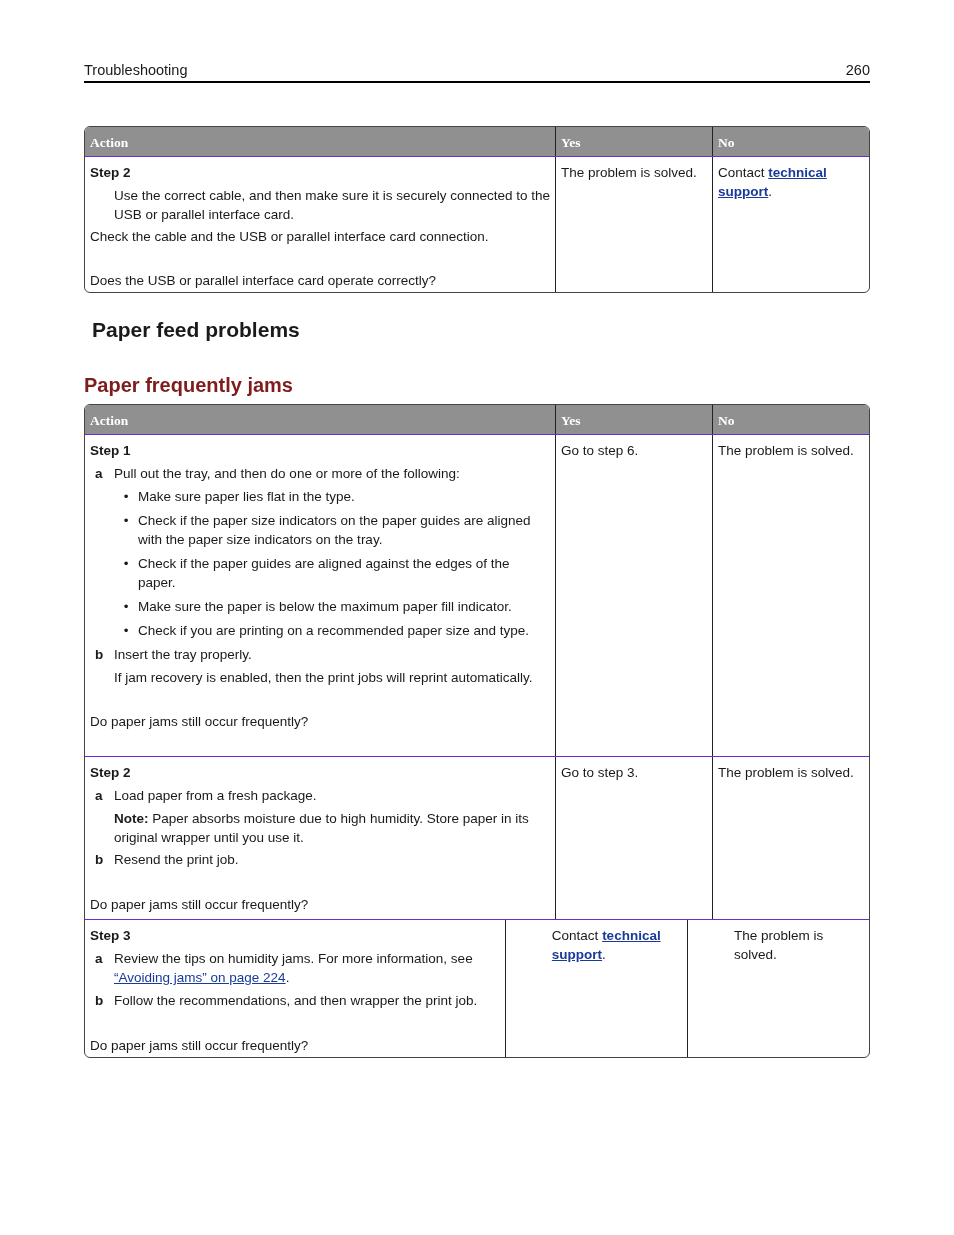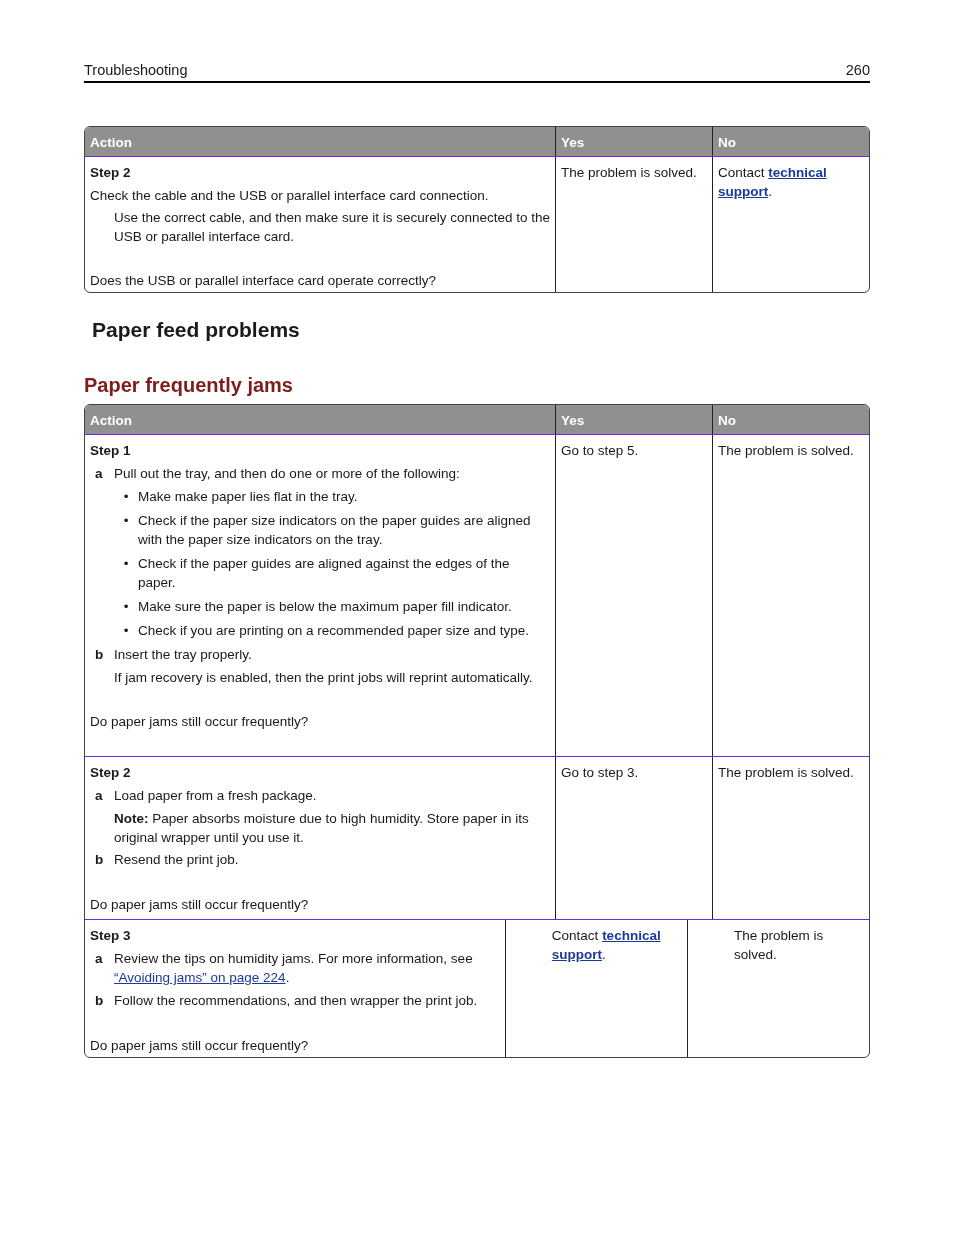--- a/index.html
+++ b/index.html
@@ -21,21 +21,21 @@
     border: 1px solid #444; border-radius: 6px; overflow: hidden;
     box-sizing: border-box;
   }
   .tbl-row { display: flex; border-top: 1px solid #6d28d9; }
   .tbl-row:first-child { border-top: none; }
   .cell { box-sizing: border-box; padding: 6px 5px 8px 5px; line-height: 19px; }
   .col-action { width: 471px; border-right: 1px solid #222; }
   .col-yes { width: 157px; border-right: 1px solid #222; }
   .col-no { width: 156px; }
   .tbl-head { background: #909090; color: #fff; font-weight: bold; font-size: 13.5px; }
-  .tbl-head .cell { padding: 6px 5px 22px 5px; height: 29px; }
+  .tbl-head .cell { padding: 6px 5px 22px 5px; height: 29px; font-family: Liberation Serif, serif; }
   .step-title { font-weight: bold; margin-bottom: 4px; }
   .para { margin-bottom: 3px; }
   .indent { padding-left: 24px; }
   .lettered { display: flex; margin-bottom: 4px; }
   .letter { width: 24px; flex: none; font-weight: bold; padding-left: 5px; box-sizing: border-box; }
   .bullets { padding-left: 24px; }
   .bullet { display: flex; margin-bottom: 5px; }
   .bullet-dot { width: 24px; flex: none; text-align: center; }
   .gap { height: 22px; }
   .question { }
@@ -61,22 +61,22 @@
 
 <div class="tbl" style="top:126px;">
   <div class="tbl-row tbl-head">
     <div class="cell col-action">Action</div>
     <div class="cell col-yes">Yes</div>
     <div class="cell col-no">No</div>
   </div>
   <div class="tbl-row" style="height:135px;">
     <div class="cell col-action">
       <div class="step-title">Step 2</div>
+      <div class="para indent">Use the correct cable, and then make sure it is securely connected to the USB or parallel interface card.</div>
       <div class="para">Check the cable and the USB or parallel interface card connection.</div>
-      <div class="para indent">Use the correct cable, and then make sure it is securely connected to the USB or parallel interface card.</div>
       <div class="gap"></div>
       <div class="question">Does the USB or parallel interface card operate correctly?</div>
     </div>
     <div class="cell col-yes">The problem is solved.</div>
     <div class="cell col-no">
       <span>Contact </span><a class="link bold-link" href="#">technical support</a><span>.</span>
     </div>
   </div>
 </div>
 
@@ -93,21 +93,21 @@
   <div class="tbl-row" style="height:321px;">
     <div class="cell col-action">
       <div class="step-title">Step 1</div>
       <div class="lettered">
         <span class="letter">a</span>
         <span>Pull out the tray, and then do one or more of the following:</span>
       </div>
       <div class="bullets">
         <div class="bullet">
             <span class="bullet-dot">•</span>
-            <span>Make make paper lies flat in the tray.</span>
+            <span>Make sure paper lies flat in the type.</span>
           </div>
         <div class="bullet">
             <span class="bullet-dot">•</span>
             <span>Check if the paper size indicators on the paper guides are aligned with the paper size indicators on the tray.</span>
           </div>
         <div class="bullet">
             <span class="bullet-dot">•</span>
             <span>Check if the paper guides are aligned against the edges of the paper.</span>
           </div>
         <div class="bullet">
@@ -120,21 +120,21 @@
           </div>
       </div>
       <div class="lettered">
         <span class="letter">b</span>
         <span>Insert the tray properly.</span>
       </div>
       <div class="para indent">If jam recovery is enabled, then the print jobs will reprint automatically.</div>
       <div class="gap"></div>
       <div class="question">Do paper jams still occur frequently?</div>
     </div>
-    <div class="cell col-yes">Go to step 5.</div>
+    <div class="cell col-yes">Go to step 6.</div>
     <div class="cell col-no">The problem is solved.</div>
   </div>
 
   <div class="tbl-row" style="height:162px;">
     <div class="cell col-action">
       <div class="step-title">Step 2</div>
       <div class="lettered">
         <span class="letter">a</span>
         <span>Load paper from a fresh package.</span>
       </div>

